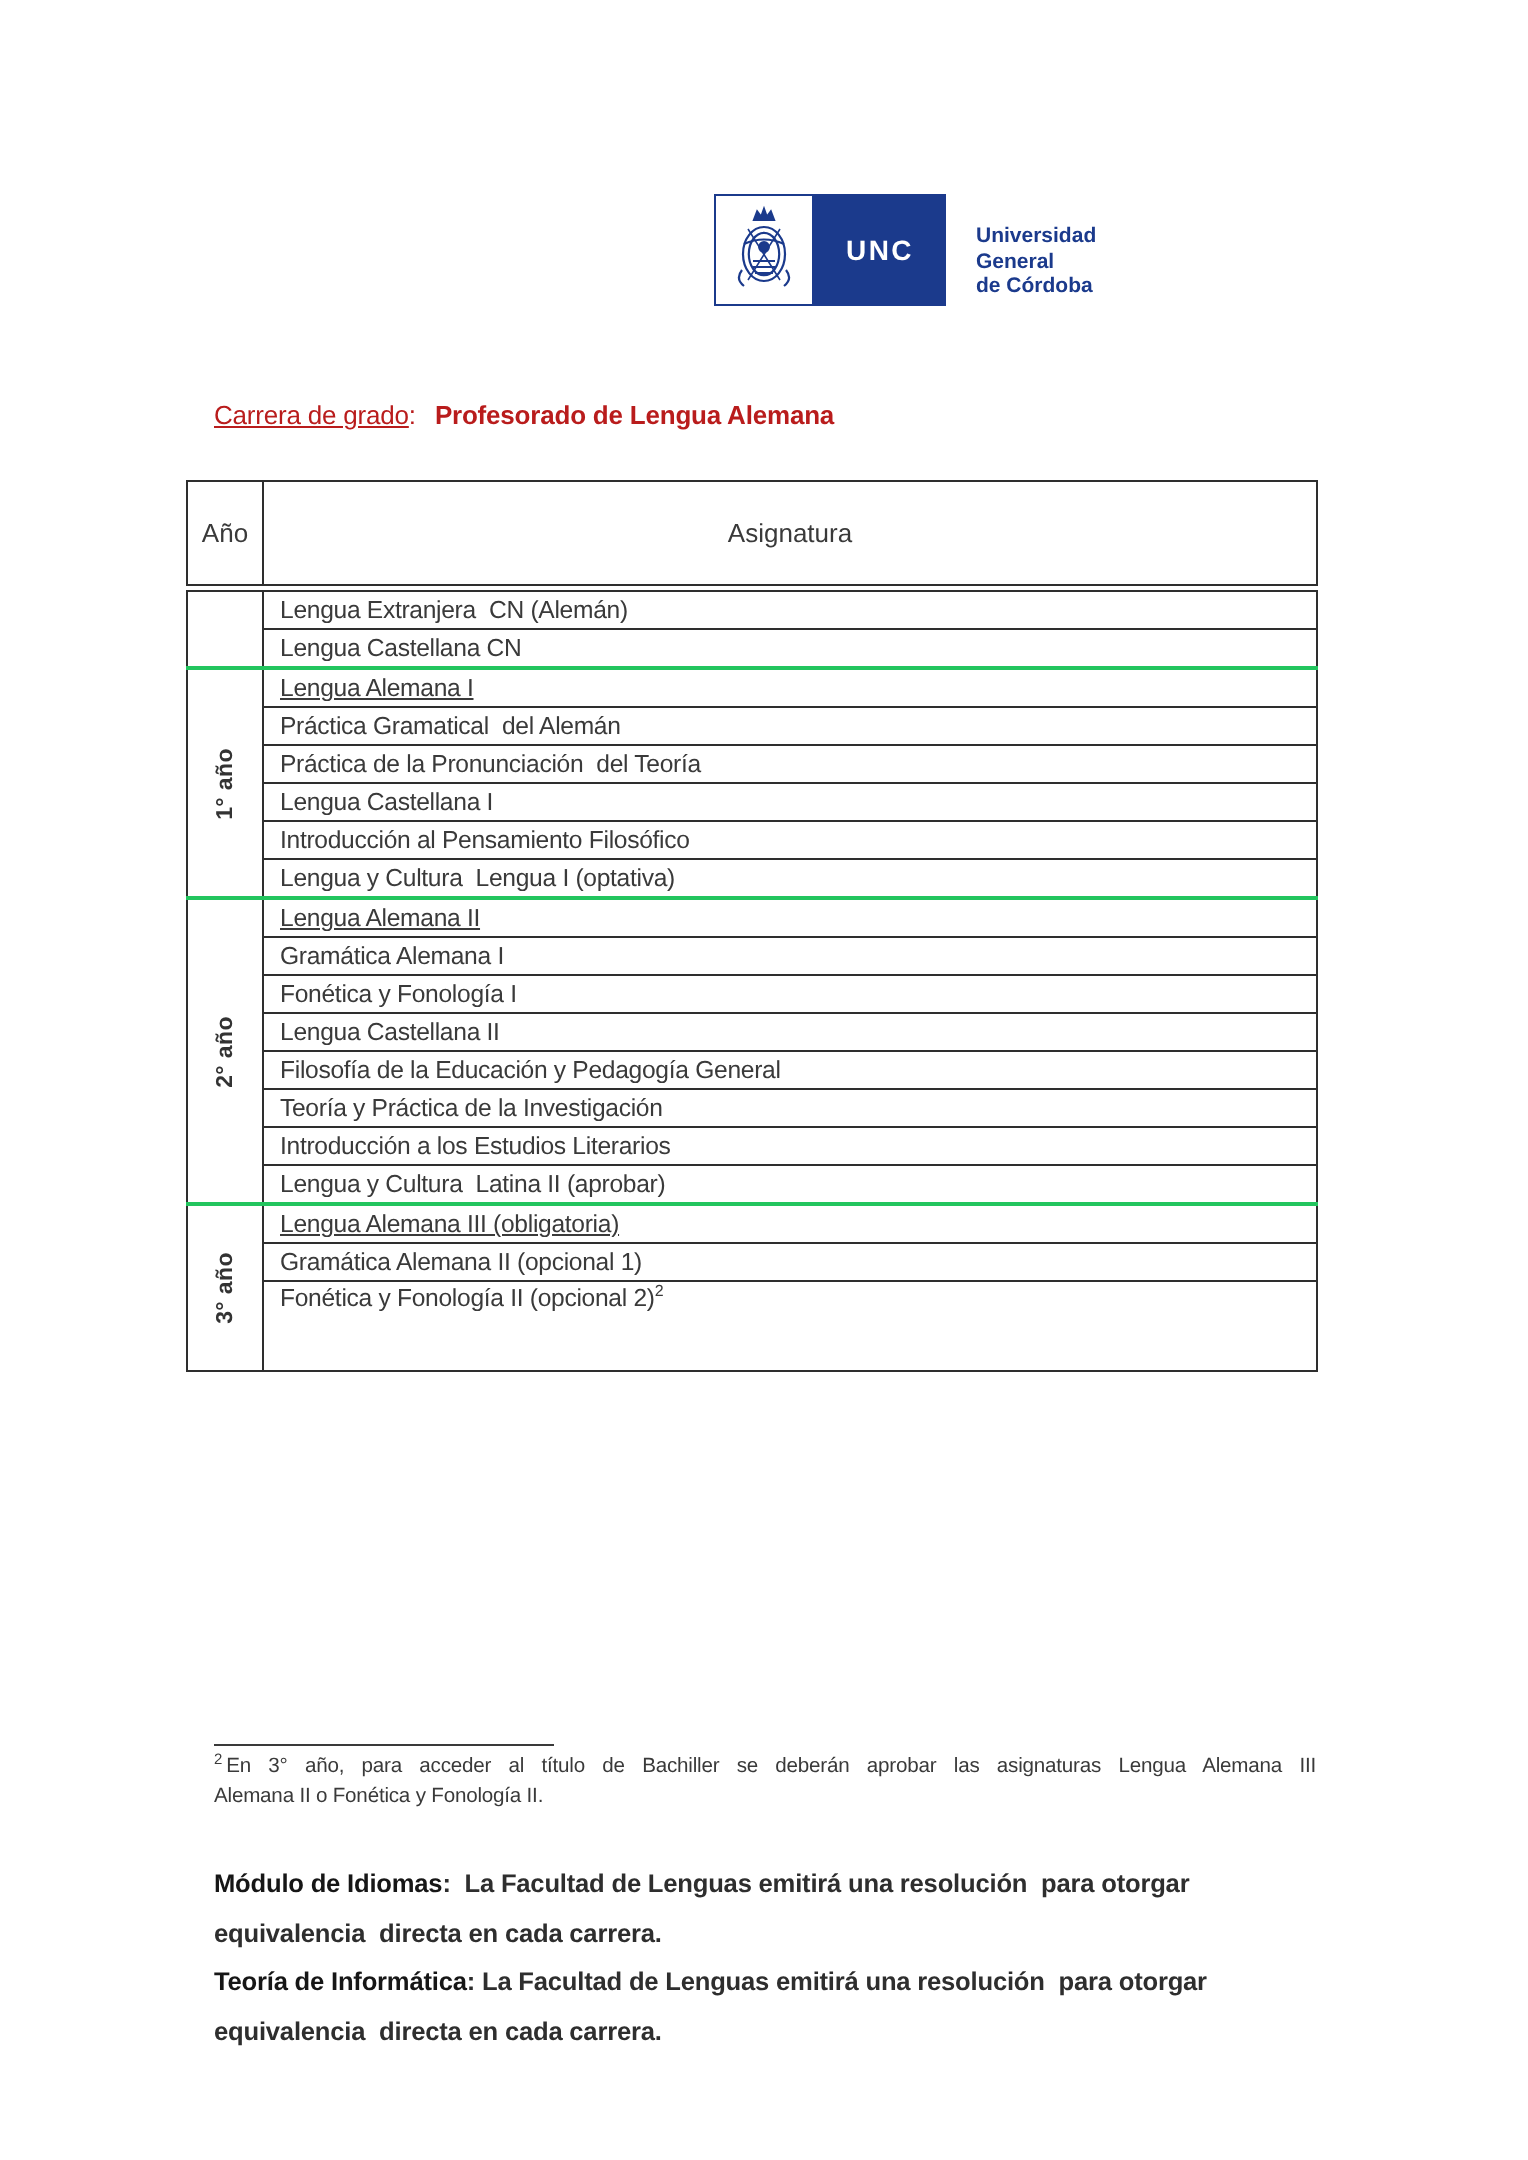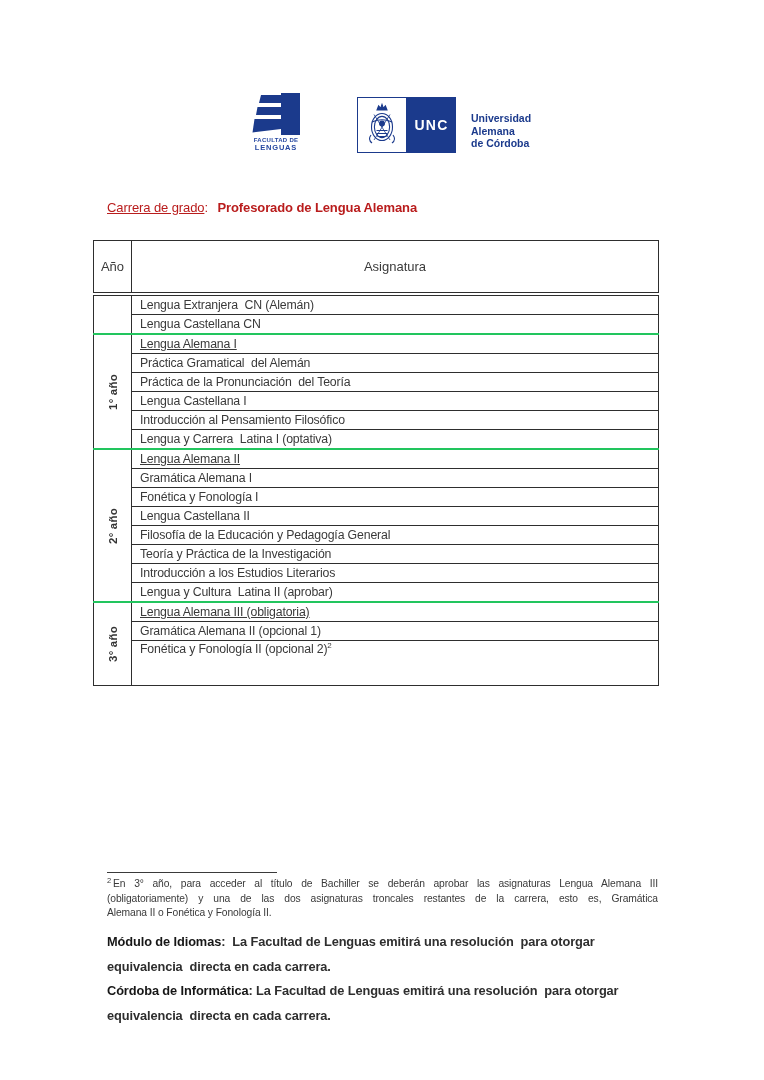--- a/index.html
+++ b/index.html
@@ -8,21 +8,21 @@
 
   
   .fl-logo{position:absolute;left:245px;top:93px;width:62px;text-align:center;}
   .fl-mark{display:block;margin:0 auto;}
   .fl-text{margin-top:2px;font-weight:bold;line-height:7px;letter-spacing:.3px;}
   .fl-text .l1{display:block;font-size:6px;}
   .fl-text .l2{display:block;font-size:7.5px;letter-spacing:.8px;}
 
   .unc-logo{position:absolute;left:357px;top:97px;display:flex;align-items:flex-start;}
   .unc-crest-box{width:48px;height:54px;background:#fff;border:1px solid;display:flex;align-items:center;justify-content:center;}
-  .unc-acronym-box{width:49px;height:56px;display:flex;align-items:center;justify-content:center;
+  .unc-acronym-box{width:66px;height:56px;display:flex;align-items:center;justify-content:center;
                    color:#fff;font-weight:bold;font-size:14px;letter-spacing:1.2px;}
   .unc-name{margin-left:15px;padding-top:15px;font-weight:bold;font-size:10.5px;line-height:12.5px;}
 
   
   .doc-title{position:absolute;left:107px;top:200px;font-size:13px;color:#b91c1c;letter-spacing:-.1px;}
   .doc-title .lbl{text-decoration:underline;}
   .doc-title .val{font-weight:bold;margin-left:6px;}
 
   
   .tablewrap{position:absolute;left:93px;top:240px;width:638px;}
@@ -48,34 +48,20 @@
   
   .notes{position:absolute;left:107px;top:930px;width:552px;font-size:12.8px;line-height:24.5px;color:#2e2e2e;letter-spacing:-.1px;font-weight:bold;}
   .note b{color:#161616;}
   .note span{white-space:pre-wrap;}
 </style>
 <style>.fill-navy{fill:#1b3a8c;}.stroke-navy{stroke:#1b3a8c;}.bg-navy{background:#1b3a8c;}.navy-text{color:#1b3a8c;}.border-navy{border-color:#1b3a8c;}.fl-blue{color:#2446a0;}</style></head>
 <body>
 
 <div class="page">
 
-  <div class="fl-logo">
-    <svg class="fl-mark" width="48" height="42" viewBox="0 0 48 42">
-      <g class="fill-navy">
-        <path d="M29 0 H48 V42 H29 Z"></path>
-        <path d="M9 2 H29 V10 H7 Z"></path>
-        <path d="M5.5 14 H29 V22 H4 Z"></path>
-        <path d="M2.5 26 H29 V36 L0.5 39.5 Z"></path>
-      </g>
-    </svg>
-    <div class="fl-text fl-blue">
-      <span class="l1">FACULTAD DE</span>
-      <span class="l2">LENGUAS</span>
-    </div>
-  </div>
 
   <div class="unc-logo">
     <div class="unc-crest-box border-navy">
       <svg width="34" height="46" viewBox="0 0 34 46">
         <g class="stroke-navy" fill="none" stroke-width="1.1">
           <path d="M12 8 l1.6-4.2 2 2.6 L17 2.5 l1.4 3.9 2-2.6 L22 8 Z" class="fill-navy"></path>
           <ellipse cx="17" cy="25" rx="10.5" ry="13.5"></ellipse>
           <ellipse cx="17" cy="25" rx="7.6" ry="10.6"></ellipse>
           <path d="M7 20 Q17 15.5 27 20"></path>
           <circle cx="17" cy="21.5" r="2.4" class="fill-navy"></circle>
@@ -83,21 +69,21 @@
           <path d="M6 33 q-3.5 4.5 1 8 M28 33 q3.5 4.5 -1 8"></path>
           <path d="M9 12.5 L25 38 M25 12.5 L9 38" stroke-width="0.8"></path>
         </g>
       </svg>
     </div>
     <div class="unc-acronym-box bg-navy">
       <span>UNC</span>
     </div>
     <div class="unc-name navy-text">
       <div>Universidad</div>
-      <div>Alemana</div>
+      <div>General</div>
       <div>de Córdoba</div>
     </div>
   </div>
 
   <div class="doc-title">
     <span class="lbl">Carrera de grado</span><span>:</span>
     <span class="val">Profesorado de Lengua Alemana</span>
   </div>
 
   <div class="tablewrap">
@@ -140,21 +126,21 @@
           <tr>
             <td class="subject-cell">Práctica de la Pronunciación  del Teoría</td>
           </tr>
           <tr>
             <td class="subject-cell">Lengua Castellana I</td>
           </tr>
           <tr>
             <td class="subject-cell">Introducción al Pensamiento Filosófico</td>
           </tr>
           <tr>
-            <td class="subject-cell">Lengua y Carrera  Latina I (optativa)</td>
+            <td class="subject-cell">Lengua y Cultura  Lengua I (optativa)</td>
           </tr>
           <tr class="group-start">
             <td class="year-cell" rowspan="8">
               <div class="rot">2° año</div>
             </td>
             <td class="subject-cell">Lengua Alemana II</td>
           </tr>
           <tr>
             <td class="subject-cell">Gramática Alemana I</td>
           </tr>
@@ -188,22 +174,21 @@
           <tr class="tall-row">
             <td class="subject-cell">Fonética y Fonología II (opcional 2)<sup>2</sup></td>
           </tr>
         </tbody>
     </table>
   </div>
 
   <div class="fn-rule"></div>
   <div class="footnote" id="footnote-block">
       <div class="fline just"><sup>2</sup>En 3° año, para acceder al título de Bachiller se deberán aprobar las asignaturas Lengua Alemana III</div>
-      <div class="fline just">(obligatoriamente) y una de las dos asignaturas troncales restantes de la carrera, esto es, Gramática</div>
       <div class="fline">Alemana II o Fonética y Fonología II.</div>
     </div>
 
   <div class="notes" id="notes-block">
       <div class="note"><b>Módulo de Idiomas</b><span>:  La Facultad de Lenguas emitirá una resolución  para otorgar</span><br><span>equivalencia  directa en cada carrera.</span></div>
-      <div class="note"><b>Córdoba de Informática</b><span>: La Facultad de Lenguas emitirá una resolución  para otorgar</span><br><span>equivalencia  directa en cada carrera.</span></div>
+      <div class="note"><b>Teoría de Informática</b><span>: La Facultad de Lenguas emitirá una resolución  para otorgar</span><br><span>equivalencia  directa en cada carrera.</span></div>
     </div>
 
 </div>
 
 </body></html>

